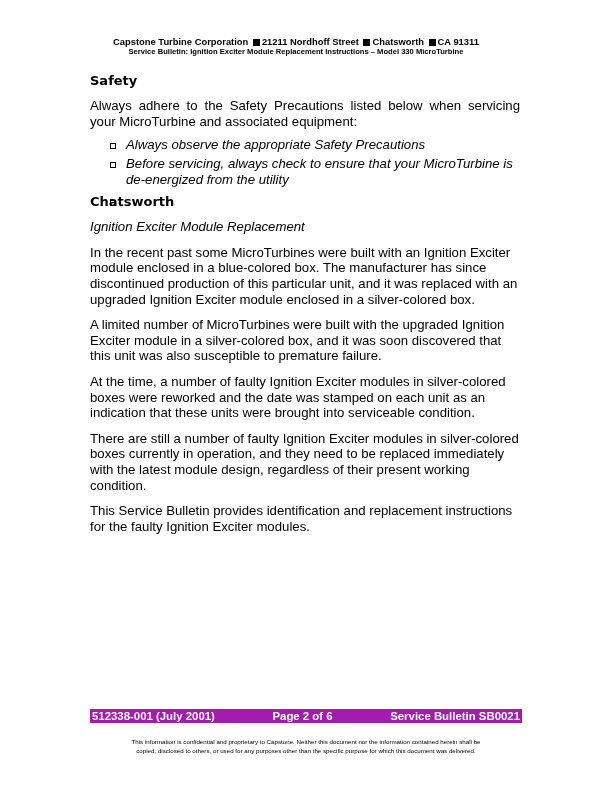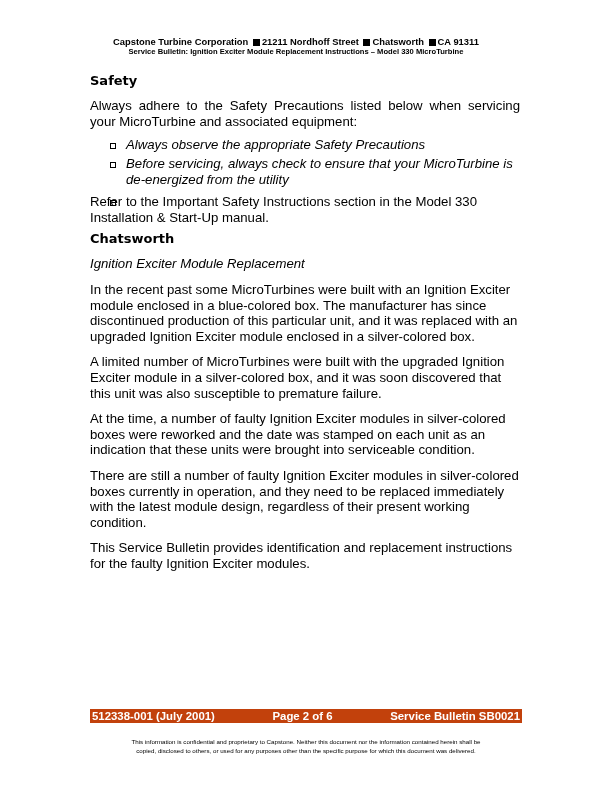--- a/index.html
+++ b/index.html
@@ -10,21 +10,21 @@
   .header .l2 { font-weight: bold; font-size: 7.6px; line-height: 10px; }
   .sq { display: inline-block; width: 7px; height: 7px; background: #000; vertical-align: -0.5px; margin: 0 2px; }
   .content { position: absolute; top: 73px; left: 90px; width: 430px; }
   h2 { font-family: "DejaVu Sans", sans-serif; font-weight: bold; font-size: 13px; margin: 0 0 9px 0; line-height: 16px; }
   p { font-size: 13.2px; line-height: 15.6px; margin: 0 0 8px 0; }
   p.just { text-align: justify; }
   ul { list-style: none; margin: 0 0 6px 0; padding: 0; }
   li { position: relative; padding-left: 36px; font-size: 13.2px; line-height: 16px; margin-bottom: 3px; font-style: italic; }
   li .bul { position: absolute; left: 20px; top: 6px; width: 4px; height: 4px; border: 1px solid #000; border-bottom-width: 1.5px; border-right-width: 1.5px; }
   .italic { font-style: italic; }
-  .footerbar { position: absolute; top: 709px; left: 90px; width: 432px; height: 14px; background: #c2410c; color: #fff;
+  .footerbar { position: absolute; top: 709px; left: 90px; width: 432px; height: 14px; background: #a21caf; color: #fff;
                font-weight: bold; font-size: 11.4px; line-height: 14px; display: flex; justify-content: space-between; }
   .footerbar span { padding: 0 2px; }
   .confidential { position: absolute; top: 737px; left: 80px; width: 452px; text-align: center; font-size: 6.2px; line-height: 9px; }
 </style>
 </head>
 <body>
 
 <div class="header">
   <div class="l1">
     <span>Capstone Turbine Corporation</span>
@@ -36,21 +36,20 @@
 </div>
 
 <div class="content">
   <h2>Safety</h2>
   <p class="just">Always adhere to the Safety Precautions listed below when servicing your MicroTurbine and associated equipment:</p>
   <ul>
     <li><span class="bul"></span><span>Always observe the appropriate Safety Precautions</span></li>
     <li><span class="bul"></span><span>Before servicing, always check to ensure that your MicroTurbine is de-energized from the utility</span></li>
     <li style="margin-top:6px"><span class="bul"></span></li>
   </ul>
-  <p style="margin-bottom:6px">Refer to the Important Safety Instructions section in the Model 330 Installation &amp; Start-Up manual.</p>
   <h2>Chatsworth</h2>
   <p class="italic" style="margin-bottom:10px">Ignition Exciter Module Replacement</p>
   <p style="margin-bottom:10px">In the recent past some MicroTurbines were built with an Ignition Exciter module enclosed in a blue-colored box. The manufacturer has since discontinued production of this particular unit, and it was replaced with an upgraded Ignition Exciter module enclosed in a silver-colored box.</p>
   <p style="margin-bottom:10px">A limited number of MicroTurbines were built with the upgraded Ignition Exciter module in a silver-colored box, and it was soon discovered that this unit was also susceptible to premature failure.</p>
   <p style="margin-bottom:10px">At the time, a number of faulty Ignition Exciter modules in silver-colored boxes were reworked and the date was stamped on each unit as an indication that these units were brought into serviceable condition.</p>
   <p style="margin-bottom:10px">There are still a number of faulty Ignition Exciter modules in silver-colored boxes currently in operation, and they need to be replaced immediately with the latest module design, regardless of their present working condition.</p>
   <p>This Service Bulletin provides identification and replacement instructions for the faulty Ignition Exciter modules.</p>
 </div>
 
 <div class="footerbar">

